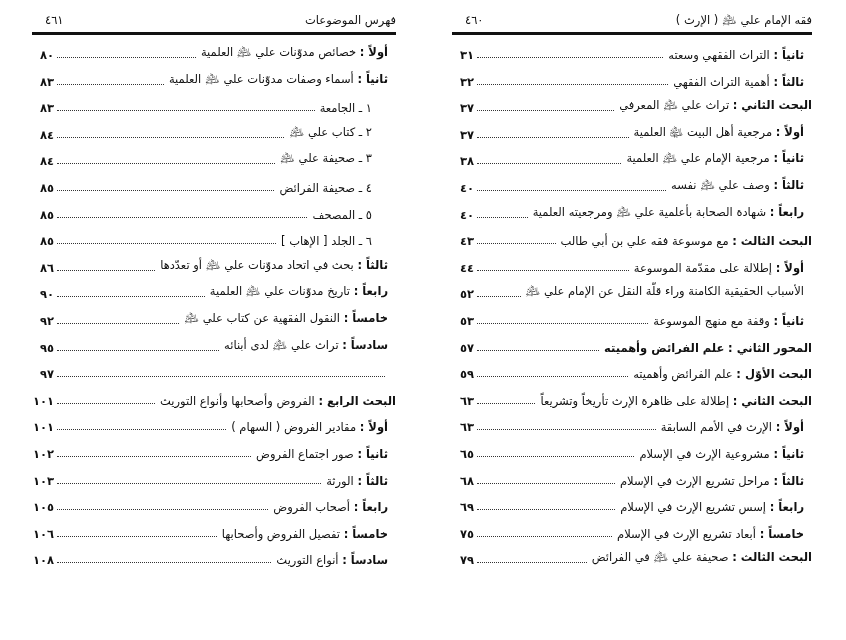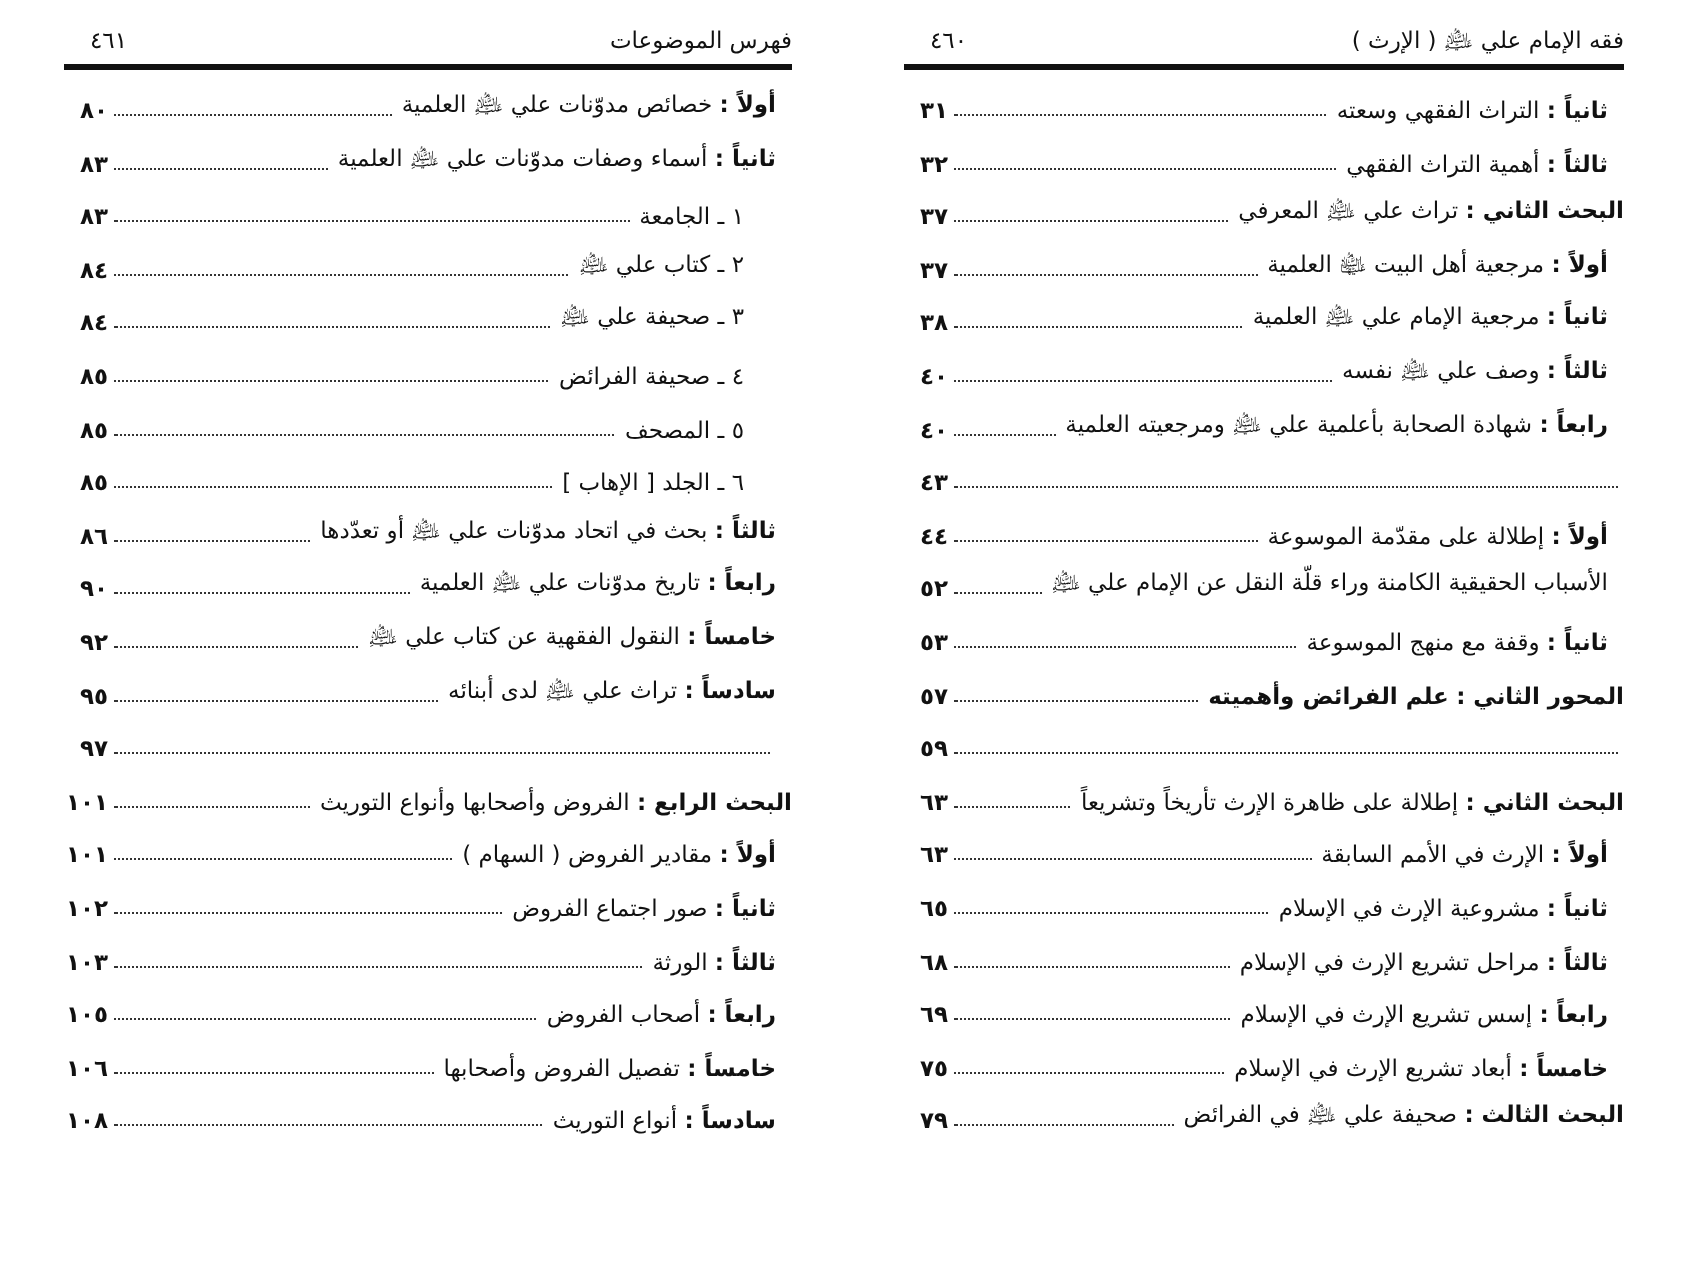--- a/index.html
+++ b/index.html
@@ -169,20 +169,21 @@
         <span class="txt"><span class="lbl">ثالثاً :</span> <span>وصف علي ﵇ نفسه</span></span>
         <span class="dots"></span>
         <span class="pg">٤٠</span>
       </div>
       <div class="row" style="top: 159.6px; padding-right: 8px;">
         <span class="txt"><span class="lbl">رابعاً :</span> <span>شهادة الصحابة بأعلمية علي ﵇ ومرجعيته العلمية</span></span>
         <span class="dots"></span>
         <span class="pg">٤٠</span>
       </div>
       <div class="row" style="top: 186.2px; padding-right: 0px;">
+        <span class="txt"><span class="lbl">البحث الثالث :</span> <span>مع موسوعة فقه علي بن أبي طالب</span></span>
         <span class="dots"></span>
         <span class="pg">٤٣</span>
       </div>
       <div class="row" style="top: 212.8px; padding-right: 8px;">
         <span class="txt"><span class="lbl">أولاً :</span> <span>إطلالة على مقدّمة الموسوعة</span></span>
         <span class="dots"></span>
         <span class="pg">٤٤</span>
       </div>
       <div class="row" style="top: 239.4px; padding-right: 8px;">
         <span class="txt"><span>الأسباب الحقيقية الكامنة وراء قلّة النقل عن الإمام علي ﵇</span></span>
@@ -193,20 +194,21 @@
         <span class="txt"><span class="lbl">ثانياً :</span> <span>وقفة مع منهج الموسوعة</span></span>
         <span class="dots"></span>
         <span class="pg">٥٣</span>
       </div>
       <div class="row" style="top: 292.6px; padding-right: 0px;">
         <span class="txt"><span class="lbl">المحور الثاني :</span> <span style="font-weight: bold;">علم الفرائض وأهميته</span></span>
         <span class="dots"></span>
         <span class="pg">٥٧</span>
       </div>
       <div class="row" style="top: 319.2px; padding-right: 0px;">
+        <span class="txt"><span class="lbl">البحث الأوّل :</span> <span>علم الفرائض وأهميته</span></span>
         <span class="dots"></span>
         <span class="pg">٥٩</span>
       </div>
       <div class="row" style="top: 345.8px; padding-right: 0px;">
         <span class="txt"><span class="lbl">البحث الثاني :</span> <span>إطلالة على ظاهرة الإرث تأريخاً وتشريعاً</span></span>
         <span class="dots"></span>
         <span class="pg">٦٣</span>
       </div>
       <div class="row" style="top: 372.4px; padding-right: 8px;">
         <span class="txt"><span class="lbl">أولاً :</span> <span>الإرث في الأمم السابقة</span></span>

